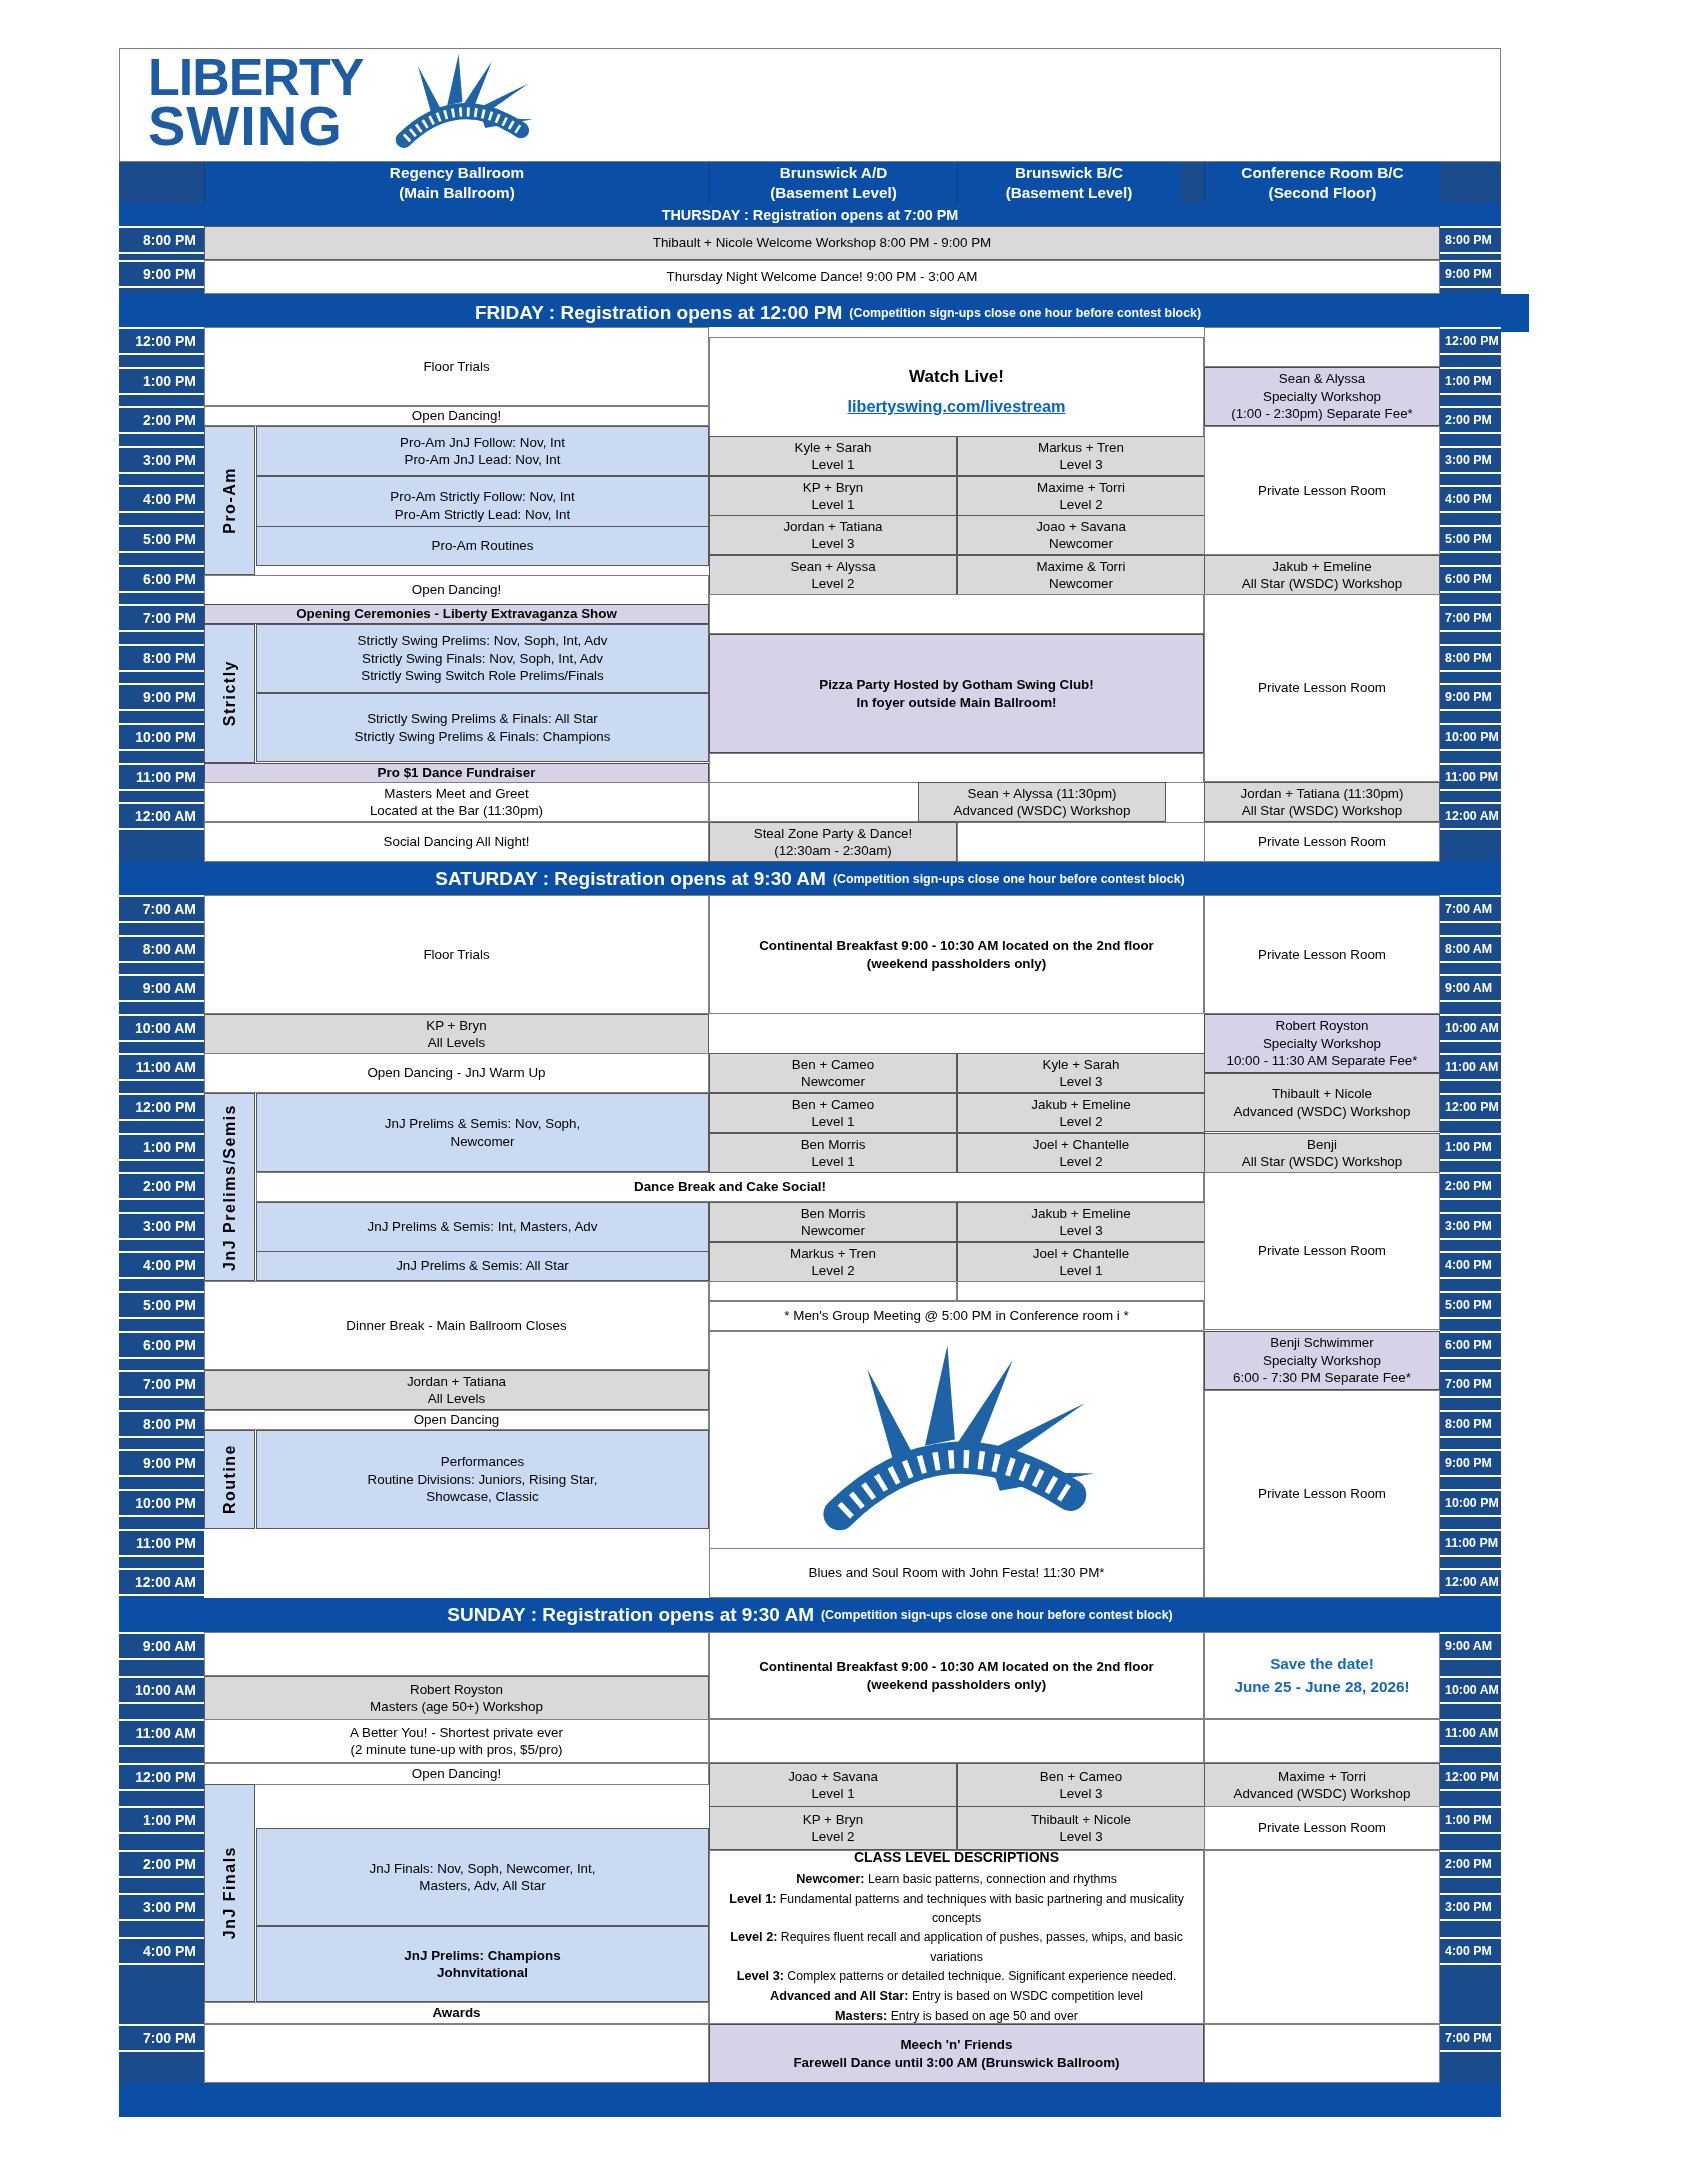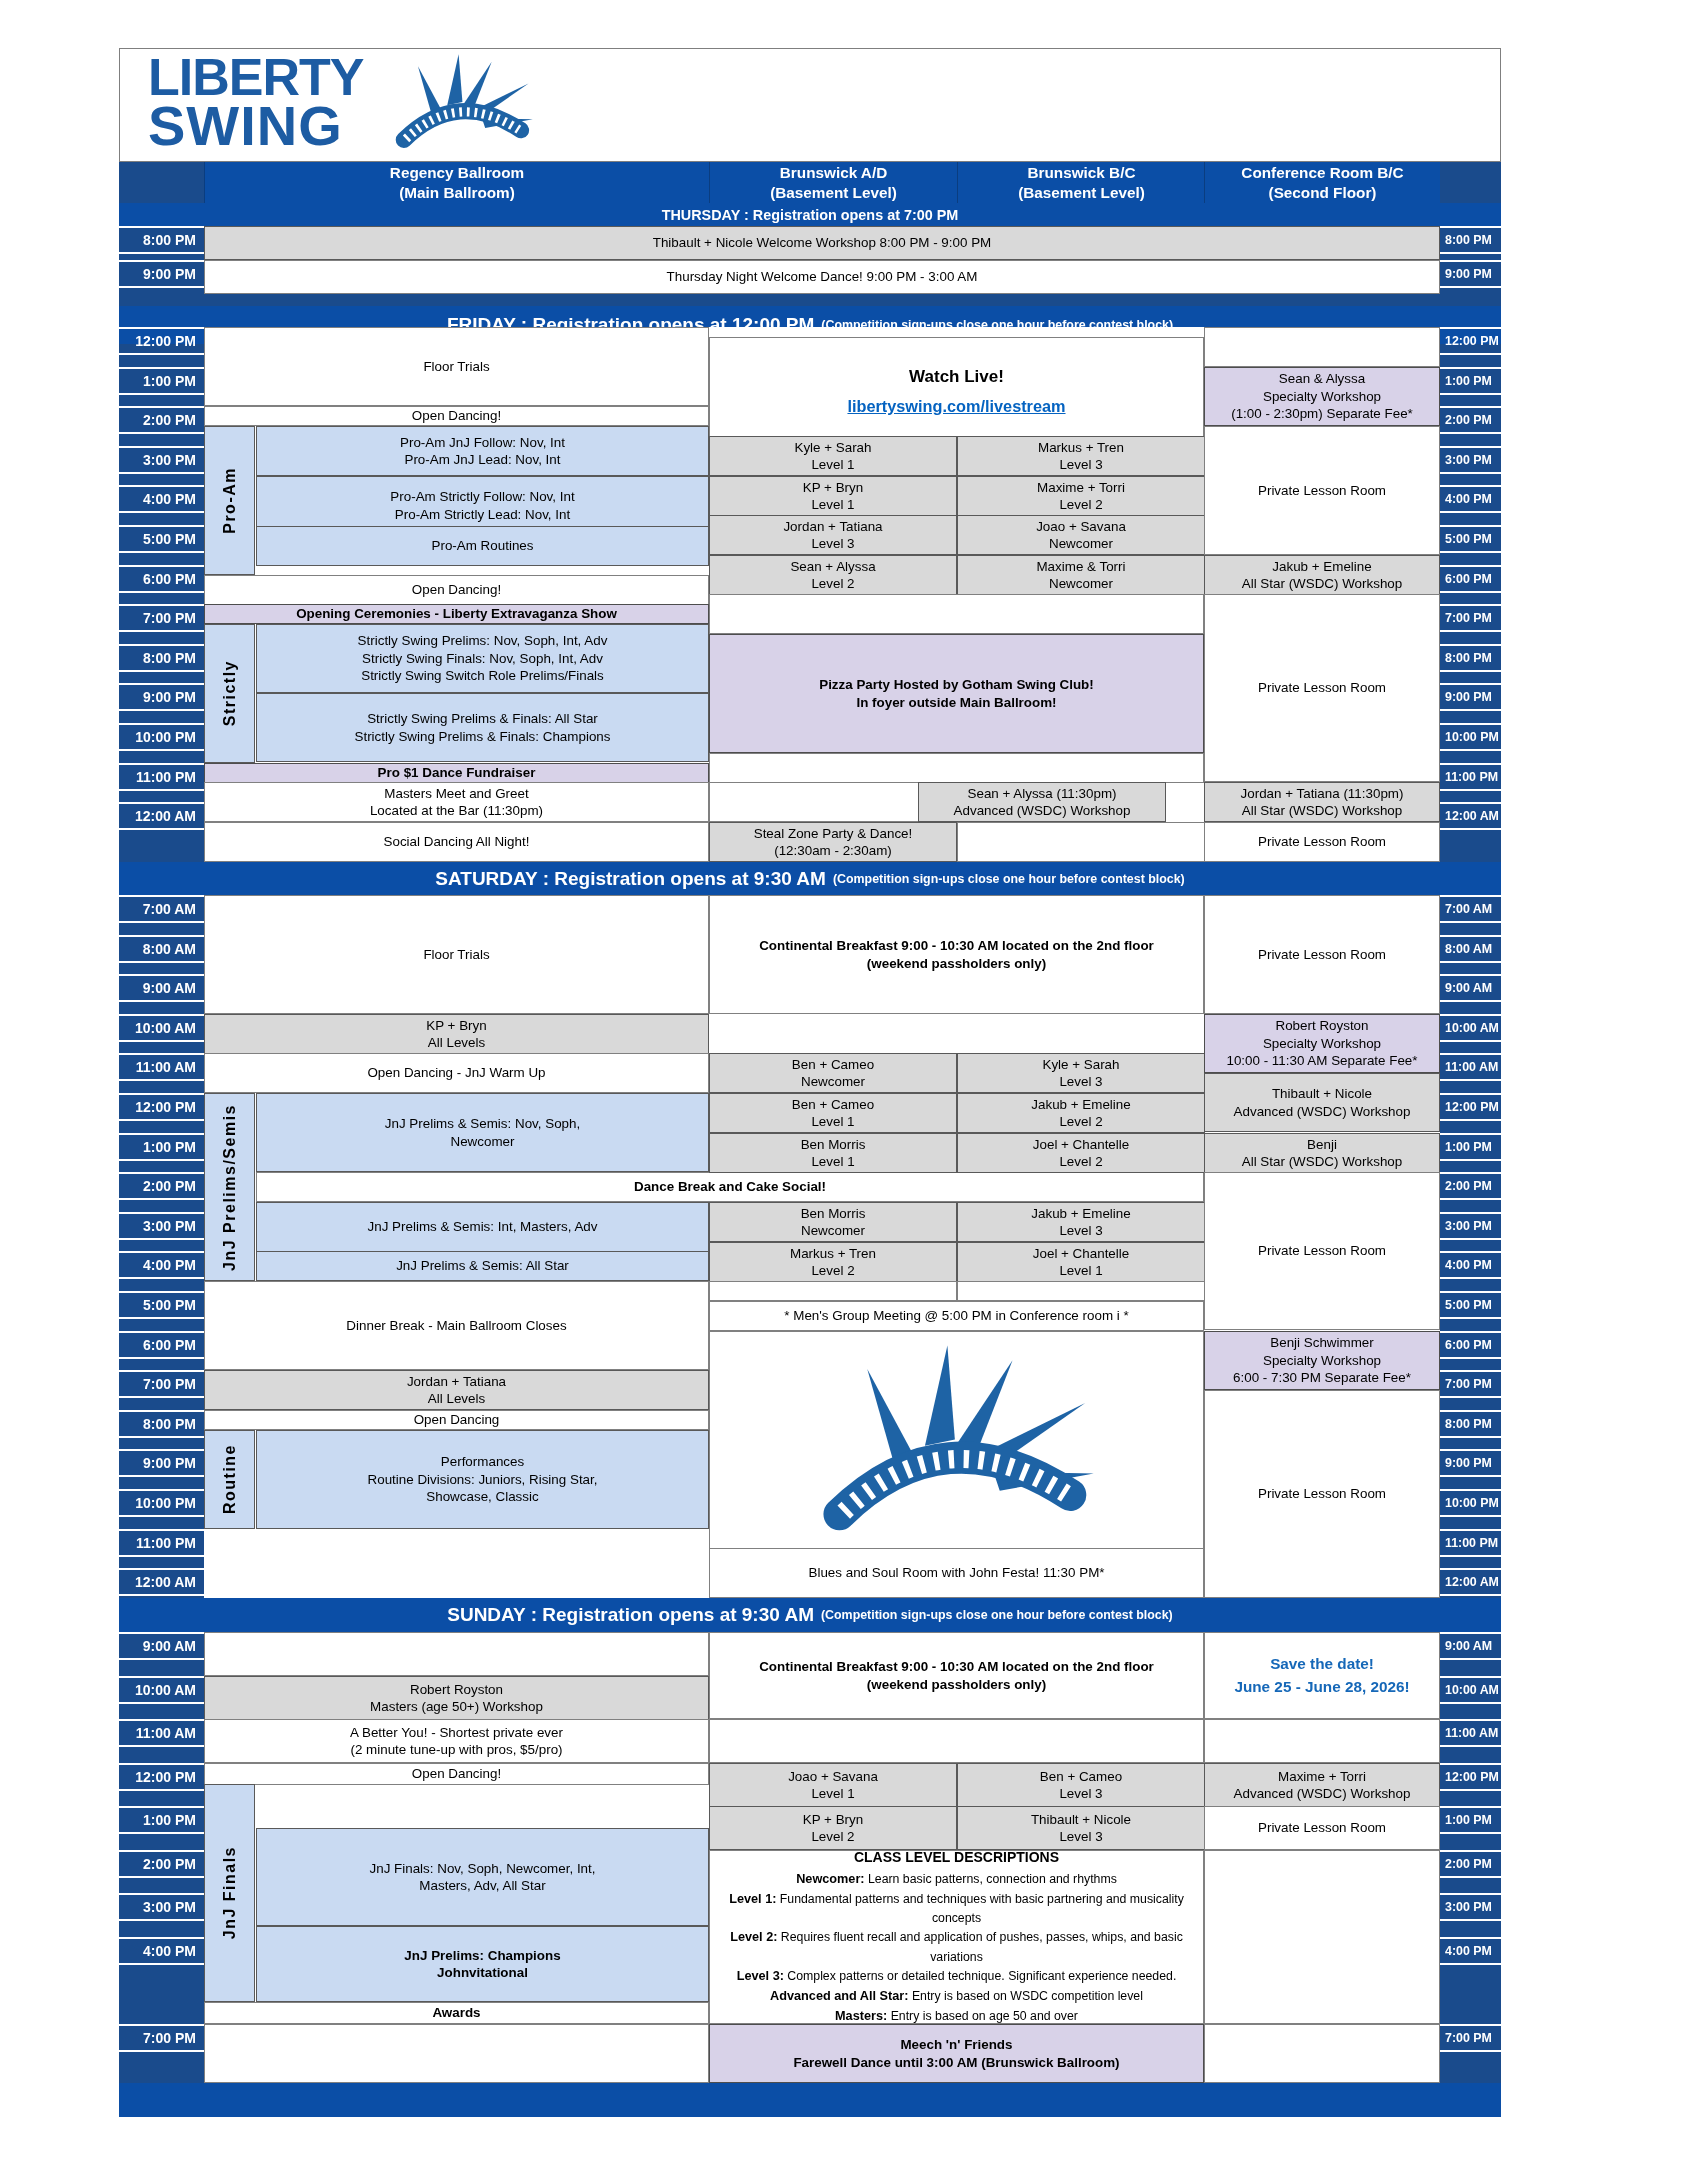--- a/index.html
+++ b/index.html
@@ -72,21 +72,21 @@
   </div>
 
   <div class="colhdr" style="left:85px;width:505px;">
     <div>Regency Ballroom</div>
     <div>(Main Ballroom)</div>
   </div>
   <div class="colhdr" style="left:590px;width:248px;">
     <div>Brunswick A/D</div>
     <div>(Basement Level)</div>
   </div>
-  <div class="colhdr" style="left:838px;width:248px;">
+  <div class="colhdr" style="left:838px;width:223px;">
     <div>Brunswick B/C</div>
     <div>(Basement Level)</div>
   </div>
   <div class="colhdr" style="left:1085px;width:236px;">
     <div>Conference Room B/C</div>
     <div>(Second Floor)</div>
   </div>
 
   <div class="daybar small" style="top:155px;height:23px;">
     <span class="d1">THURSDAY : Registration opens at 7:00 PM</span>
@@ -94,21 +94,21 @@
   <div class="grid" style="top:178px;height:67px;">
     <div class="gridbg"></div>
     <div class="tl" style="top:0;">8:00 PM</div>
     <div class="tl" style="top:34px;">9:00 PM</div>
     <div class="tr" style="top:0;">8:00 PM</div>
     <div class="tr" style="top:34px;">9:00 PM</div>
     <div class="cell gray" style="left:85px;top:0;width:1236px;height:34px;">Thibault + Nicole Welcome Workshop 8:00 PM - 9:00 PM</div>
     <div class="cell" style="left:85px;top:34px;width:1236px;height:34px;">Thursday Night Welcome Dance! 9:00 PM - 3:00 AM</div>
   </div>
 
-  <div class="daybar" style="top:258px;height:38px;">
+  <div class="daybar" style="top:246px;height:38px;padding-left:28px;">
     <span class="d1">FRIDAY : Registration opens at 12:00 PM</span>
     <span class="d2">(Competition sign-ups close one hour before contest block)</span>
   </div>
   <div class="grid" style="top:279px;height:535px;">
     <div class="gridbg"></div>
     <div class="tl" style="top:0;">12:00 PM</div>
     <div class="tl" style="top:40px;">1:00 PM</div>
     <div class="tl" style="top:79px;">2:00 PM</div>
     <div class="tl" style="top:119px;">3:00 PM</div>
     <div class="tl" style="top:158px;">4:00 PM</div>

